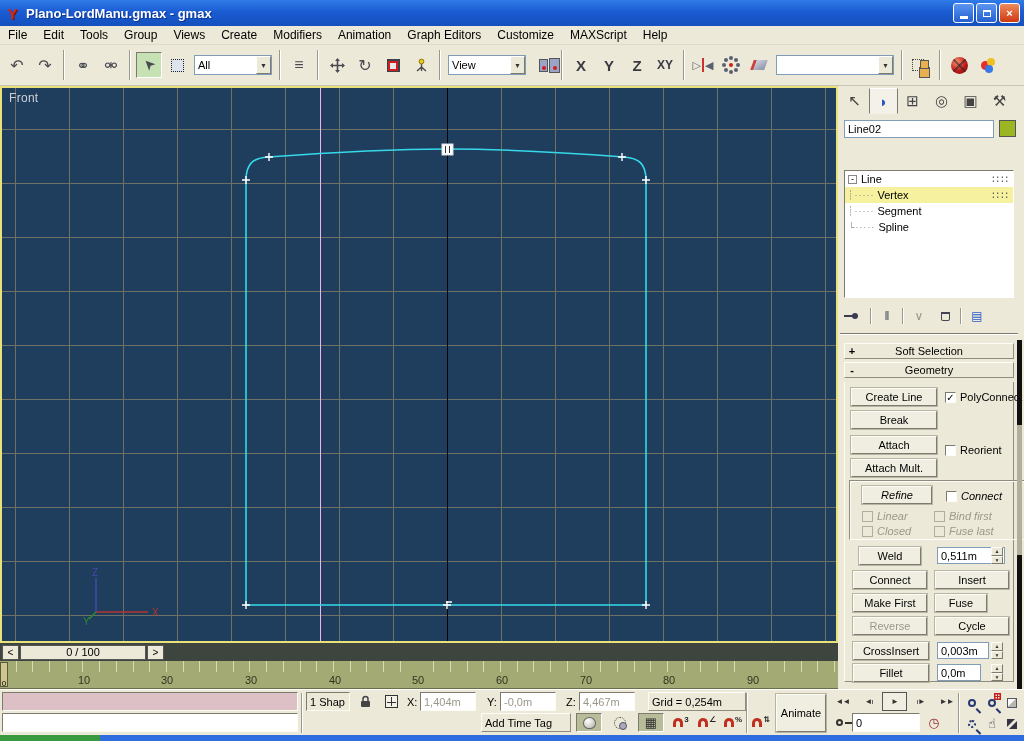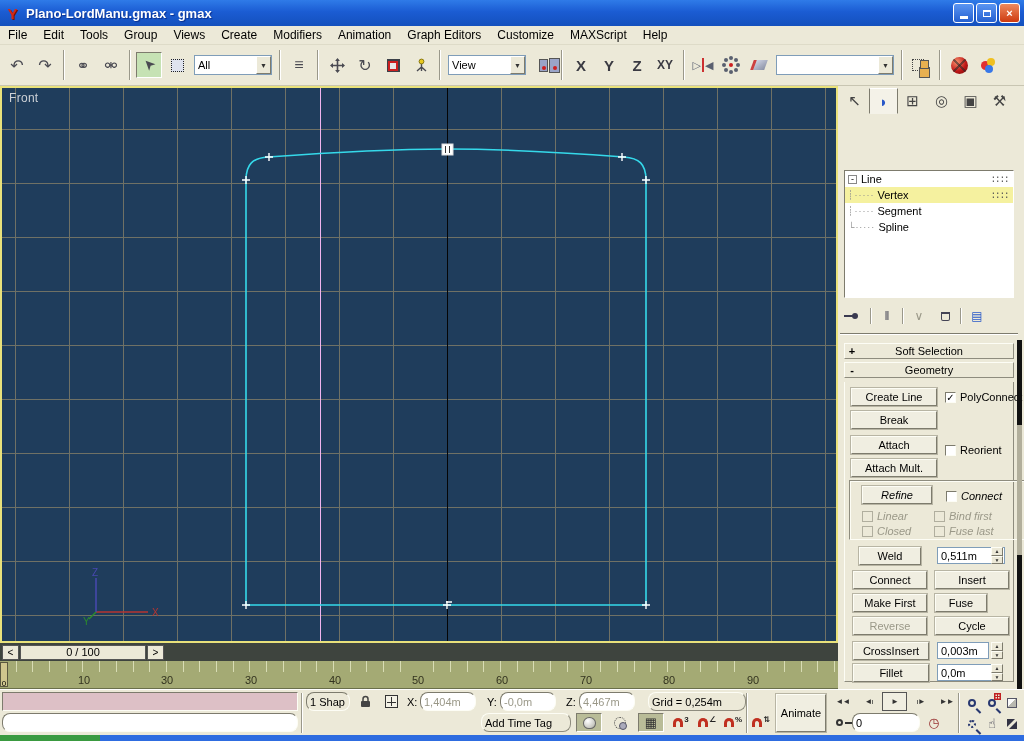--- a/index.html
+++ b/index.html
@@ -119,21 +119,21 @@
     background-image:repeating-linear-gradient(to right, transparent 0 15.7px, #d8dcb4 15.7px 16.7px);
     background-size:100% 11px; background-repeat:no-repeat; border-bottom:1px solid #6a6f4a; }
   .tbmarker { position:absolute; left:0; top:1px; width:8px; height:25px; background:#cfc68e; border:1px solid #5a5840; font-size:8px; text-align:center; line-height:42px; }
   .ticknum { position:absolute; top:13px; width:24px; text-align:center; color:#33331f; font-size:11px; }
 
   
   .statusbar { position:absolute; left:0; top:689px; width:1024px; height:46px; background:#ece9d8; border-top:1px solid #fff; }
   .sunken { background:#fff; border:1px solid; border-color:#7d7b6d #fdfdf5 #fdfdf5 #7d7b6d; }
   .listener-pink { position:absolute; left:2px; top:2px; width:296px; height:19px; background:#ddc0c6; border:1px solid; border-color:#7d7b6d #fdfdf5 #fdfdf5 #7d7b6d; }
   .listener-white { position:absolute; left:2px; top:23px; width:296px; height:19px; }
-  .sfield { position:absolute; height:19px; display:flex; align-items:center; padding:0 3px; font-size:11px; overflow:hidden; white-space:nowrap;border-radius:8px; }
+  .sfield { position:absolute; height:19px; display:flex; align-items:center; padding:0 3px; font-size:11px; overflow:hidden; white-space:nowrap; }
   .slabel { position:absolute; height:19px; display:flex; align-items:center; font-size:11px; }
   .graytext { color:#9a9888; }
   .sbtn { position:absolute; height:19px; display:flex; align-items:center; justify-content:center; }
   .sbtn.pressed { background:#b9bc98; border:1px solid; border-color:#7d7b6d #fff #fff #7d7b6d; }
   .sphere { width:13px; height:12px; border-radius:50% 50% 45% 45%; background:radial-gradient(circle at 35% 30%,#ffffff,#c8c8c0 70%,#909088); border:1px solid #666; }
   .dotcircle { width:12px; height:12px; border:1px dotted #444; border-radius:50%; position:relative; }
   .dotcircle::after { content:""; position:absolute; right:-2px; bottom:-2px; width:6px; height:6px; border-radius:50%; background:#aab; border:1px solid #556; }
   .cubeicon { font-size:13px; color:#333; }
   .magnet { width:10px; height:9px; border:3px solid #c03020; border-top:none; border-radius:0 0 6px 6px; transform:rotate(180deg); position:relative; }
   .magsup { font-size:8px; font-weight:bold; color:#222; margin-left:1px; align-self:flex-start; margin-top:2px; }
@@ -338,20 +338,24 @@
           <span>◎</span>
         </div>
       <div class="tab">
           <span>▣</span>
         </div>
       <div class="tab">
           <span>⚒</span>
         </div>
     </div>
 
+    <div class="namerow">
+      <input class="namefield" value="Line02" style="">
+      <div class="swatch"></div>
+    </div>
 
 
     <div class="stackbox">
       <div class="stkrow">
         <span class="expbox">-</span>
         <span>Line</span>
         <span class="dots">∷∷</span>
       </div>
       <div class="stkrow sel">
         <span class="tree">┊·····</span>
@@ -487,21 +491,21 @@
           <span>0,003m</span>
         </div>
       <div class="spin" style="position:absolute;left:146px;top:260px">
           <div>▲</div>
           <div>▼</div>
         </div>
 
       <div class="btn" style="position:absolute;left:8px;top:282px;width:76px">
           <span>Fillet</span>
         </div>
-      <div class="numfield" style="position:absolute;left:92px;top:282px;width:64px">
+      <div class="numfield" style="position:absolute;left:92px;top:282px;width:44px">
           <span>0,0m</span>
         </div>
       <div class="spin" style="position:absolute;left:146px;top:282px">
           <div>▲</div>
           <div>▼</div>
         </div>
     </div>
 
     <div class="pscroll">
         <div class="pthumb"></div>

